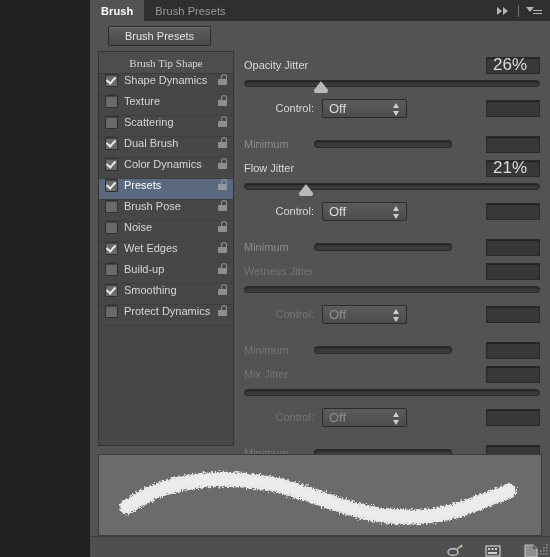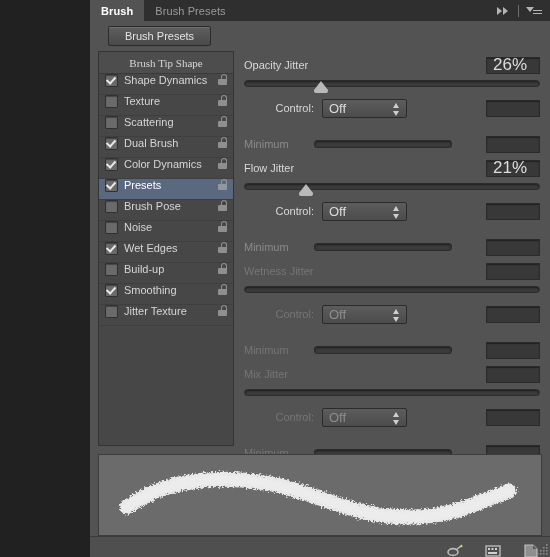--- a/index.html
+++ b/index.html
@@ -464,21 +464,21 @@
             <div class="opt-label">Build-up</div>
             <div class="lock"></div>
           </div>
           <div class="opt-row">
             <div class="cb checked"></div>
             <div class="opt-label">Smoothing</div>
             <div class="lock"></div>
           </div>
           <div class="opt-row">
             <div class="cb"></div>
-            <div class="opt-label">Jitter Texture</div>
+            <div class="opt-label">Protect Dynamics</div>
             <div class="lock"></div>
           </div>
         </div>
     </div>
 
     <div class="controls" id="sections-host">
         <div class="section">
           <div class="sec-head">
             <div class="sec-label">Opacity Jitter</div>
             <div class="numbox">26%</div>

